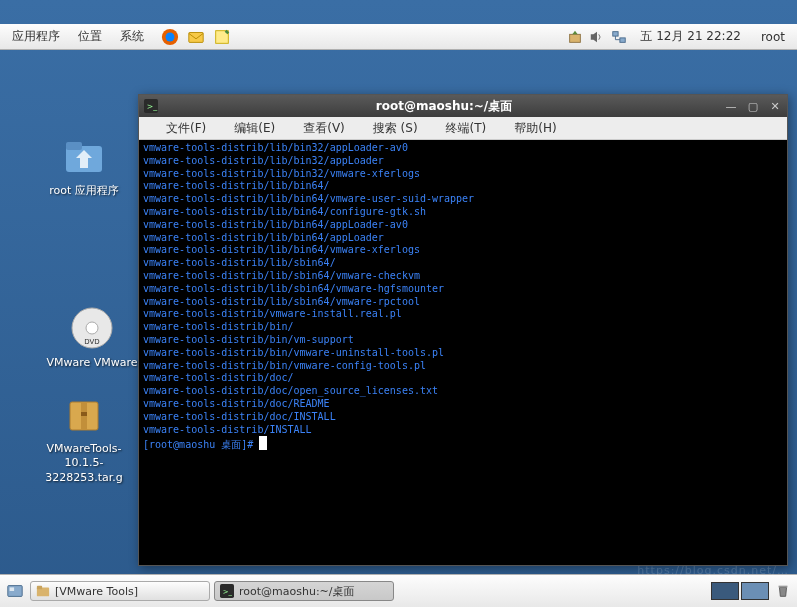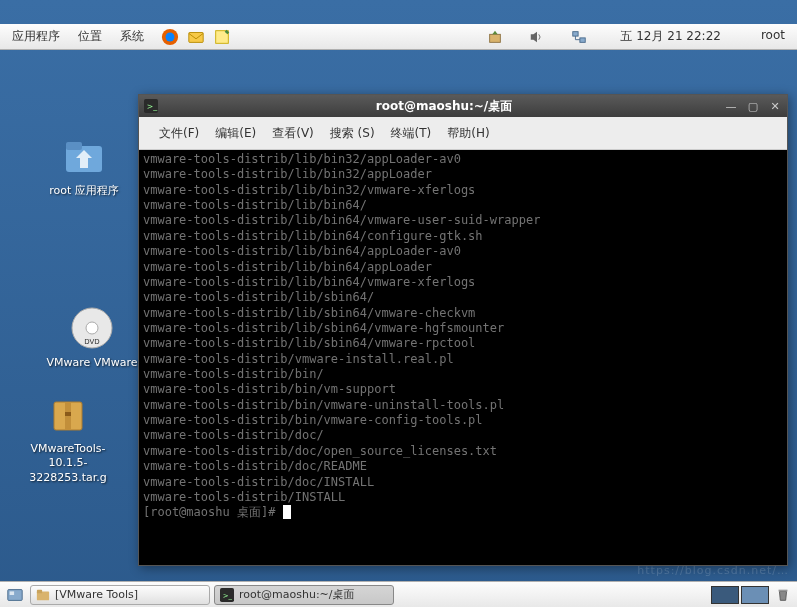--- a/index.html
+++ b/index.html
@@ -21,21 +21,21 @@
   display: flex; align-items: center;
   padding: 0 4px;
   color: #333;
   margin-top: 24px;
 }
 .top-panel .menu-left { display: flex; align-items: center; gap: 2px; }
 .top-panel .menu-item { padding: 2px 8px; cursor: pointer; }
 .top-panel .launcher-icons { display: flex; gap: 6px; margin-left: 8px; }
 .top-panel .launcher-icons .licon { width: 20px; height: 20px; display:flex;align-items:center;justify-content:center; }
 .top-panel .spacer { flex: 1; }
-.top-panel .tray { display: flex; gap: 24px; }
+.top-panel .tray { display: flex; align-items: center; gap: 4px; }
 .top-panel .tray .ticon { width: 18px; height: 18px; display:flex;align-items:center;justify-content:center;}
 .top-panel .clock { padding: 0 8px; }
 .top-panel .user { padding: 0 8px; font-weight: normal; }
 
 
 .desktop { position: absolute; top: 26px; left: 0; right: 0; bottom: 26px; }
 .dicon { position: absolute; width: 96px; text-align: center; color: #fff; font-size: 11px; }
 .dicon .glyph { width: 48px; height: 48px; margin: 0 auto 4px; display:block; }
 .dicon .label { text-shadow: 1px 1px 2px rgba(0,0,0,0.7); word-wrap: break-word; line-height: 1.3; }
 
@@ -55,50 +55,50 @@
   color: #fff;
   display: flex; align-items: center;
   padding: 0 4px;
   font-size: 12px;
 }
 .titlebar .ticon-term { width: 16px; height: 16px; margin-right: 6px; display:flex;align-items:center;justify-content:center;}
 .titlebar .title { flex: 1; text-align: center; font-weight: bold; }
 .titlebar .win-btns { display: flex; gap: 6px; }
 .titlebar .win-btn { width: 16px; height: 14px; display:flex;align-items:center;justify-content:center; cursor:pointer; color:#ccc; font-size:11px;}
 .menubar {
-  height: 33px;
+  height: 23px;
   background: #ededed;
   display: flex; align-items: center;
-  padding: 0 14px; gap: 4px;
+  padding: 0 21px; gap: 16px;
   border-bottom: 1px solid #ccc;
   font-size: 12px; color: #333;
 }
 .menubar .mitem { padding: 2px 6px; cursor: pointer; }
 .terminal-body {
   flex: 1;
   background: #000;
-  color: #737373;
+  color: #3b82f6;
   font-family: "DejaVu Sans Mono", monospace;
-  font-size: 12px;
+  font-size: 10px;
   padding: 2px 4px;
   overflow: hidden;
   line-height: 1.28;
   white-space: pre;
 }
 .terminal-body .cursor {
   display: inline-block;
   width: 8px; height: 14px;
   background: #fff;
   vertical-align: text-bottom;
 }
 
 
 .bottom-panel {
   position: absolute; bottom: 0; left: 0; right: 0;
-  height: 26px;
+  height: 33px;
   background: linear-gradient(to bottom, #fdfdfd, #e8e8e8);
   border-top: 1px solid #b0b0b0;
   display: flex; align-items: center;
   padding: 4px 4px; gap: 4px;
 }
 .bottom-panel .show-desktop { width: 22px; height: 20px; display:flex;align-items:center;justify-content:center; }
 .task-btn {
   height: 20px;
   background: linear-gradient(to bottom, #fdfdfd, #e0e0e0);
   border: 1px solid #aaa;
@@ -184,21 +184,21 @@
     <div class="label">root 应用程序</div>
   </div>
   <div class="dicon" style="top:278px;left:44px;">
     <svg class="glyph" viewBox="0 0 48 48">
         <circle cx="24" cy="24" r="20" fill="#e8e8e8" stroke="#aaa"></circle>
         <circle cx="24" cy="24" r="6" fill="#fff" stroke="#aaa"></circle>
         <text x="24" y="40" font-size="7" text-anchor="middle" fill="#333">DVD</text>
       </svg>
     <div class="label">VMware VMware</div>
   </div>
-  <div class="dicon" style="top:364px;left:20px;">
+  <div class="dicon" style="top:364px;left:36px;">
     <svg class="glyph" viewBox="0 0 48 48">
         <rect x="10" y="12" width="28" height="28" rx="2" fill="#d9a84e" stroke="#aa7a2e"></rect>
         <rect x="21" y="12" width="6" height="28" fill="#c28f3a"></rect>
         <rect x="21" y="22" width="6" height="4" fill="#8a5a1a"></rect>
       </svg>
     <div class="label">VMwareTools-10.1.5-3228253.tar.g</div>
   </div>
 
   <div class="terminal-window">
     <div class="titlebar">

